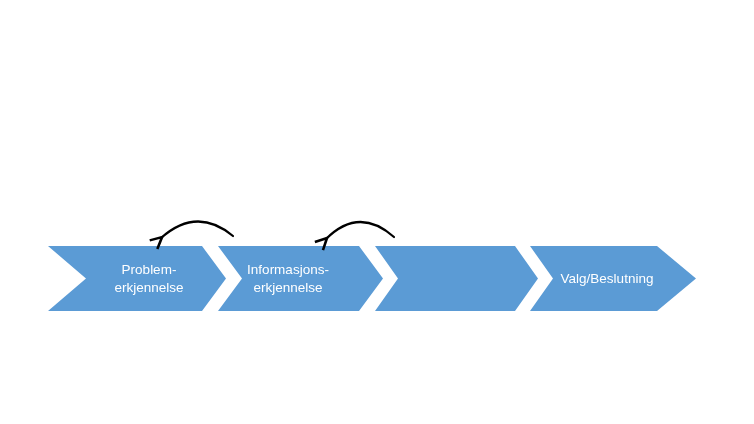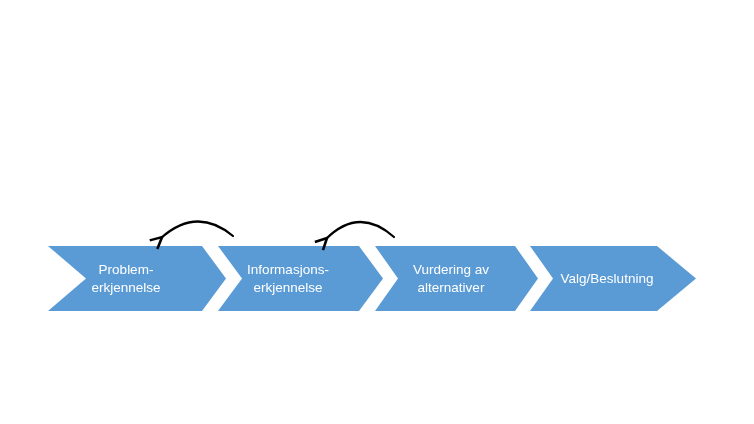--- a/index.html
+++ b/index.html
@@ -30,21 +30,21 @@
     display: flex;
     align-items: center;
     justify-content: center;
     text-align: center;
     color: #ffffff;
     font-size: 13.5px;
     line-height: 18px;
     white-space: pre-line;
     pointer-events: none;
   }
-  .label-1 { left: 61px; }
+  .label-1 { left: 84px; }
   .label-2 { left: 223px; }
   .label-3 { left: 386px; }
   .label-4 { left: 542px; }
 </style>
 </head>
 <body>
 
 <div class="canvas">
 
   <svg class="diagram-svg" viewBox="0 0 754 424" xmlns="http://www.w3.org/2000/svg">
@@ -60,17 +60,15 @@
     <polygon points="530,246 657,246 696,278.5 657,311 530,311 553,278.5" fill="#5b9bd5"></polygon>
 
     <path d="M 233 236 Q 197 206 161 238" fill="none" stroke="#000000" stroke-width="2.2" stroke-linecap="round" marker-end="url(#arrowhead)"></path>
     <path d="M 394 237 Q 359 206 326 239" fill="none" stroke="#000000" stroke-width="2.2" stroke-linecap="round" marker-end="url(#arrowhead)"></path>
   </svg>
 
   <div class="step-label label-1">Problem-
 erkjennelse</div>
   <div class="step-label label-2">Informasjons-
 erkjennelse</div>
-  <div class="step-label label-3">Vurdering av
-alternativer</div>
   <div class="step-label label-4">Valg/Beslutning</div>
 
 </div>
 
 </body></html>

